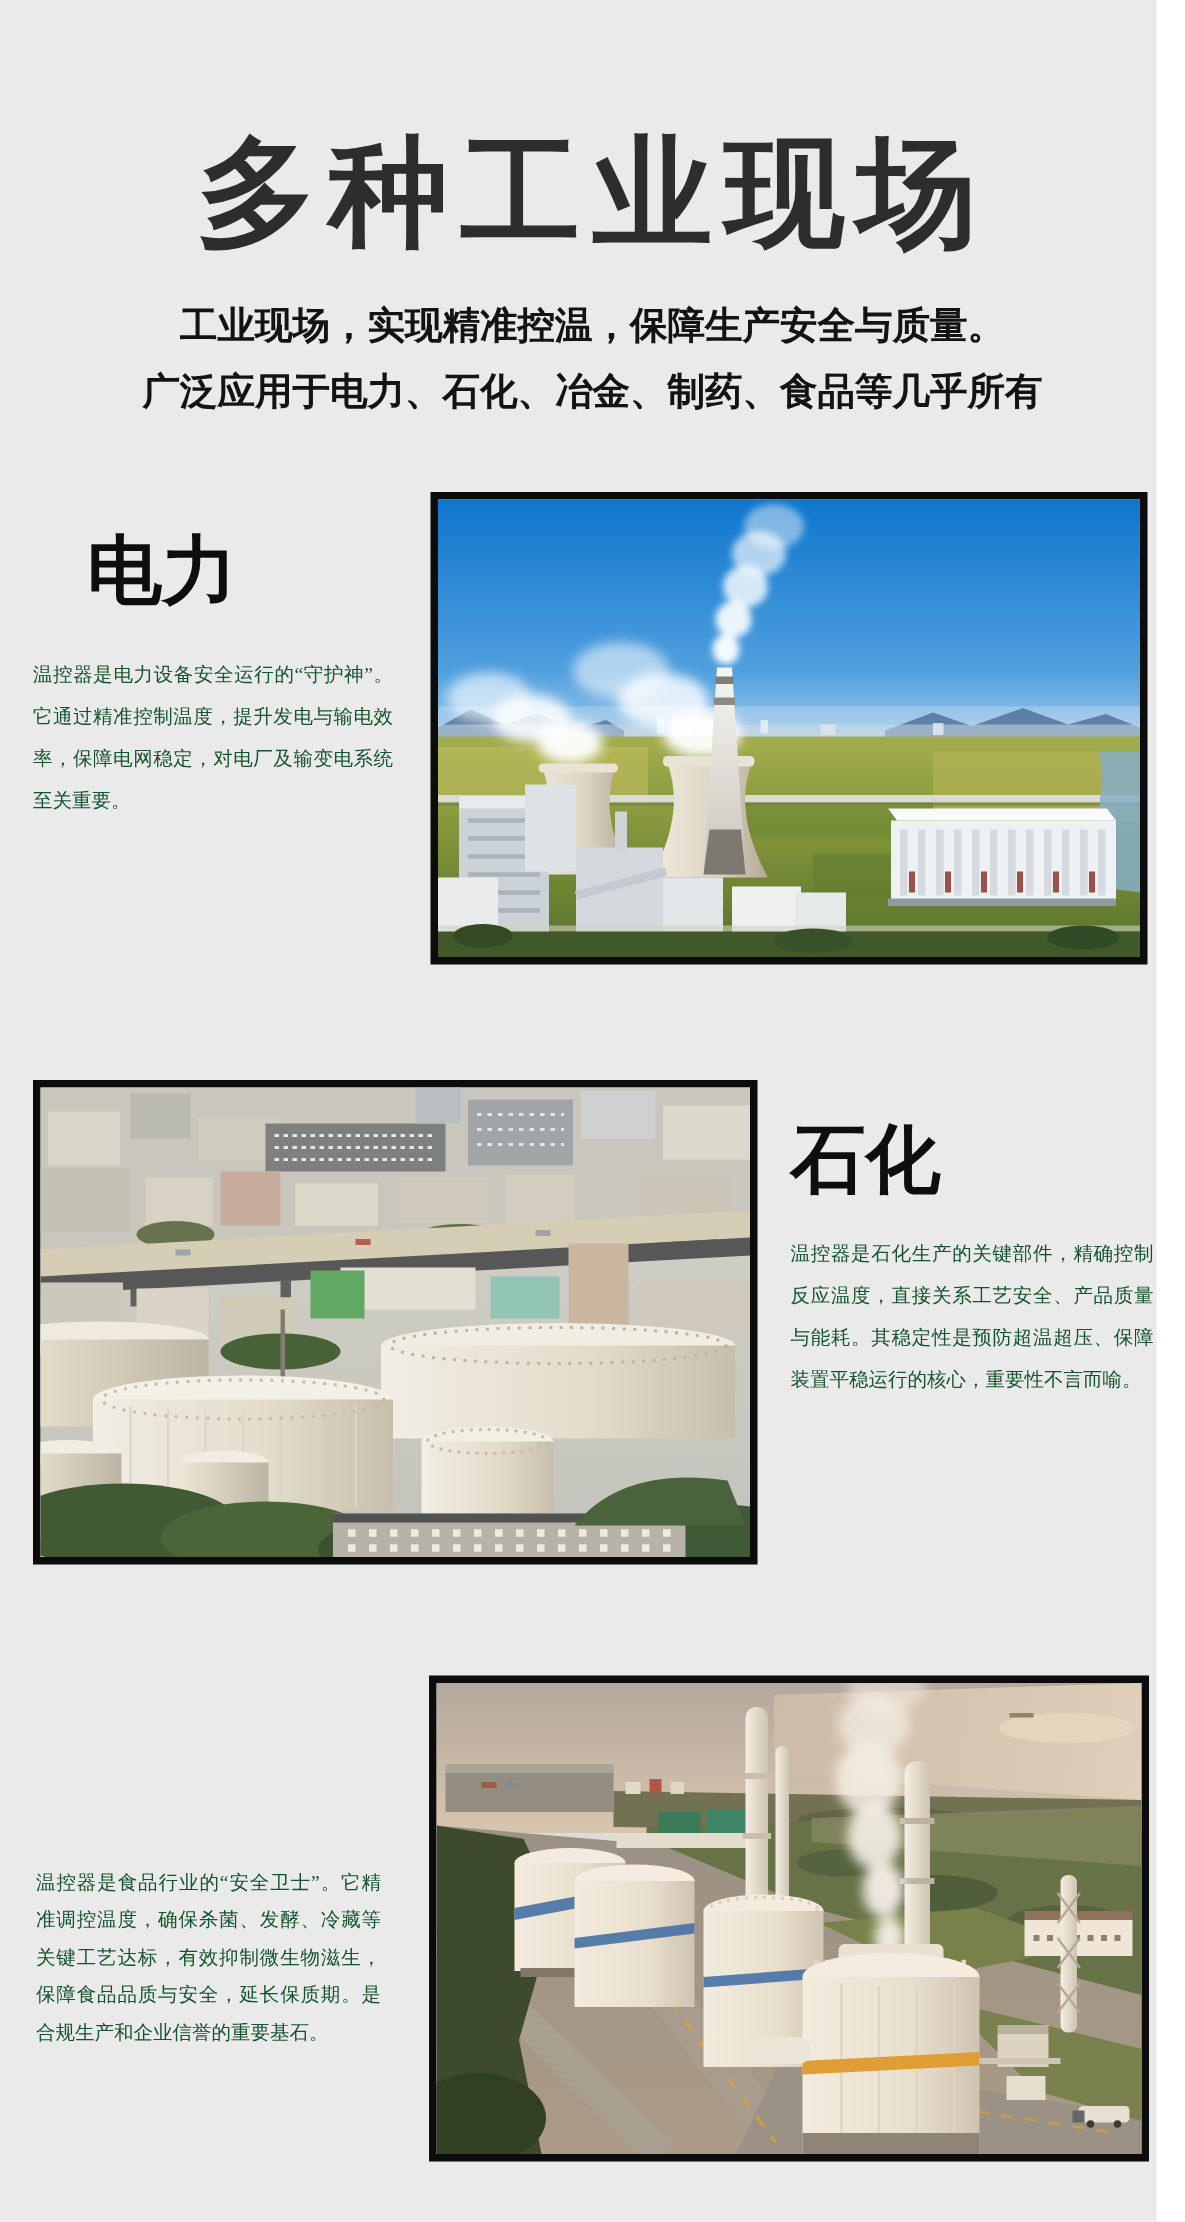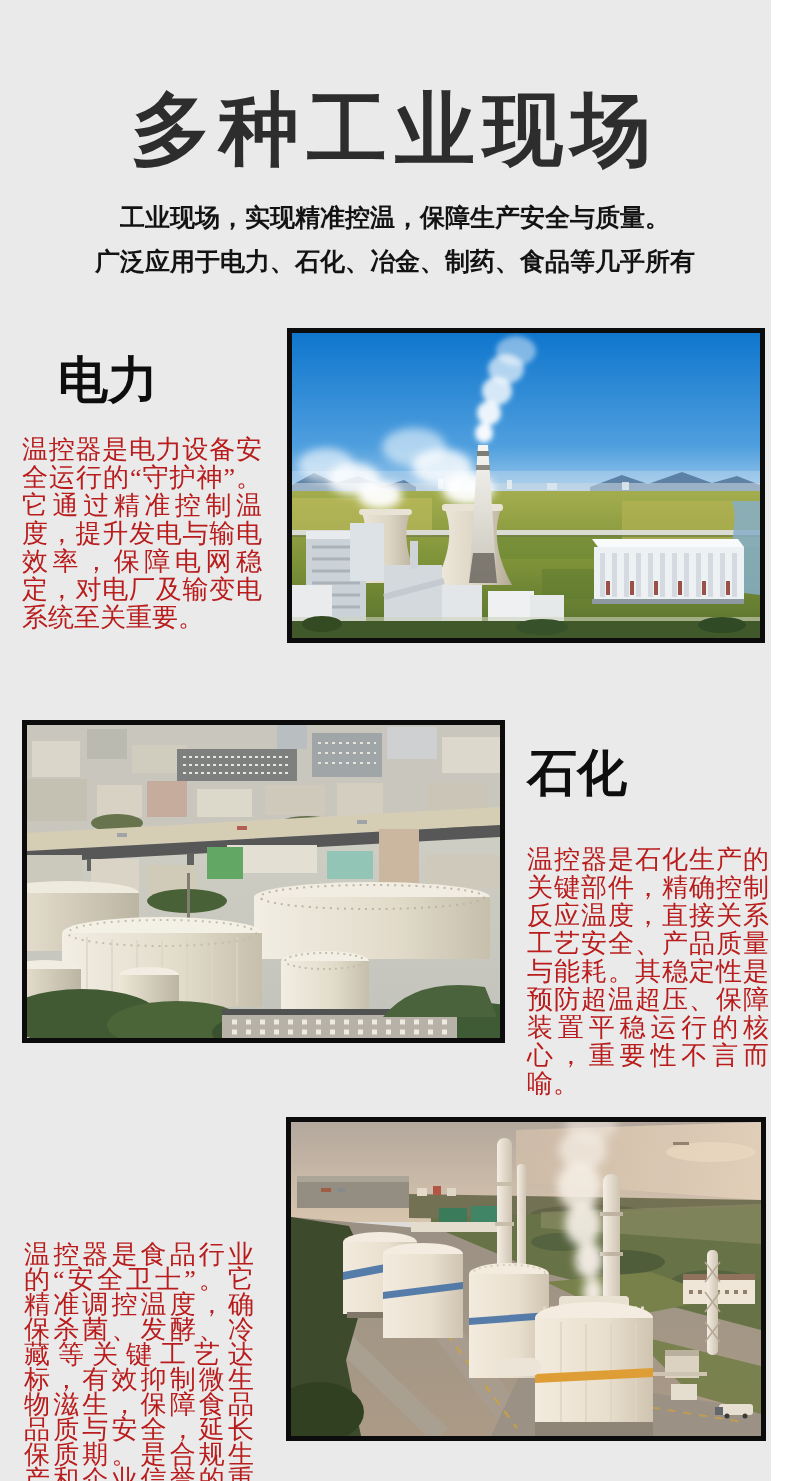--- a/index.html
+++ b/index.html
@@ -25,24 +25,24 @@
   .subline{display:block;}
   .section-title{
     position:absolute;margin:0;
     font-size:50px;font-weight:700;color:#0e0e0e;line-height:1.1;
   }
   #power-title{left:22px;top:353px;margin-left:36px;}
   #petro-title{left:527px;top:746px;text-align:right;}
   #food-title{left:24px;top:1158px;}
   .section-body{
     position:absolute;margin:0;
-    font-size:26px;color:#b91c1c;text-align:justify;
+    font-size:13px;color:#14532d;text-align:justify;
   }
   #power-body{left:22px;top:436px;width:240px;line-height:28px;}
-  #petro-body{left:527px;top:822px;width:242px;line-height:28px;margin-top:24px;}
+  #petro-body{left:527px;top:822px;width:242px;line-height:28px;}
   #food-body{left:24px;top:1242px;width:230px;line-height:25px;}
   .figure{
     position:absolute;
     border:5px solid #0c0c0c;
     background:#dfe3e6;
     line-height:0;
   }
   #power-figure{left:287px;top:328px;width:468px;height:305px;}
   #petro-figure{left:22px;top:720px;width:473px;height:313px;}
   #food-figure{left:286px;top:1117px;width:470px;height:314px;}

